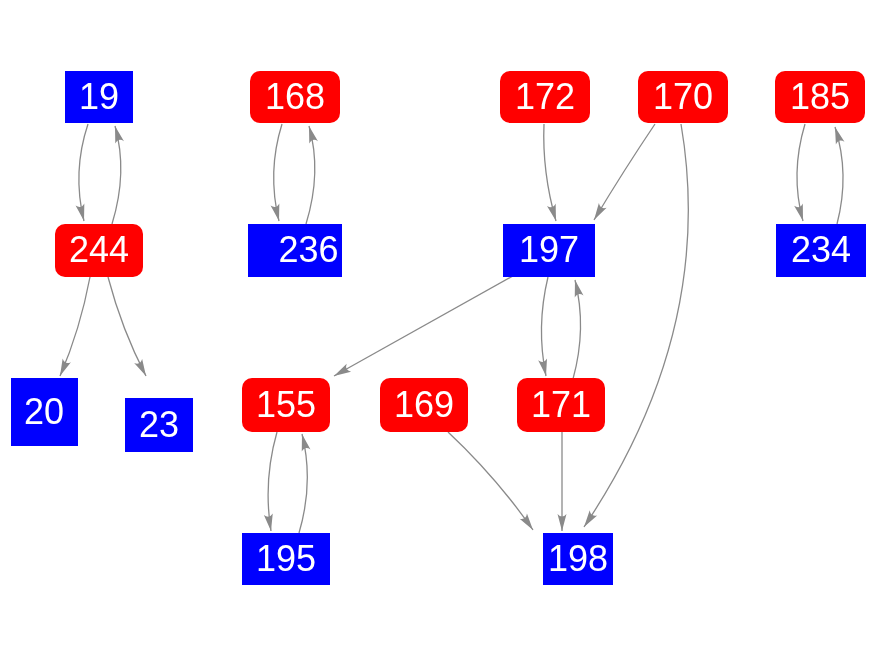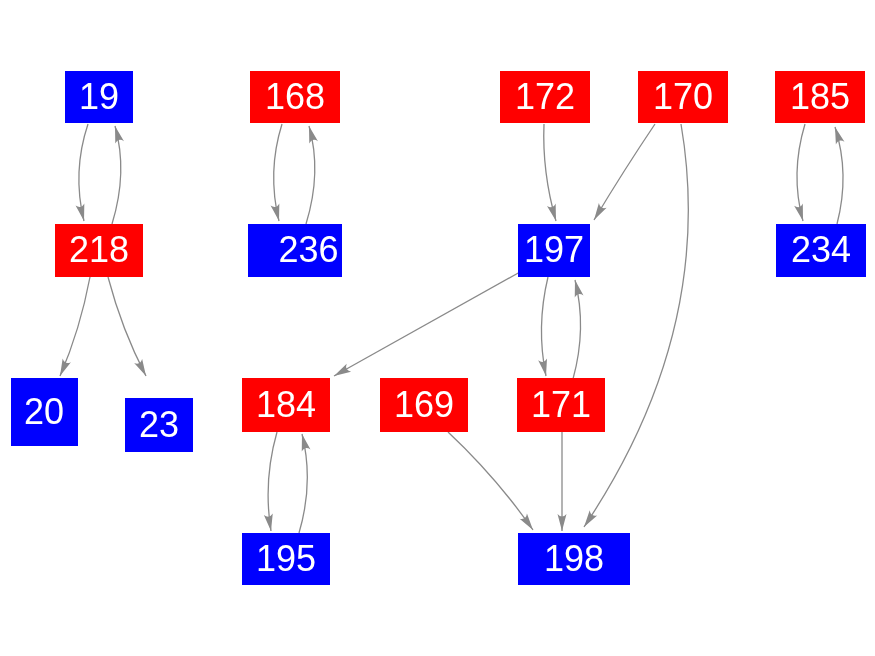--- a/index.html
+++ b/index.html
@@ -31,21 +31,21 @@
     display: flex;
     align-items: center;
     justify-content: center;
     color: var(--label, #ffffff);
     font-size: 36px;
     line-height: 1;
     box-sizing: border-box;
     cursor: pointer;
     user-select: none;
   }
-  .node.red  { background: var(--red, #ff0000); }
+  .node.red  { background: var(--red, #ff0000); border-radius: 10px; }
   .node.blue { background: var(--blue, #0000ff); }
 </style>
 </head>
 <body style="--bg: #ffffff;">
 
 <div id="canvas" style="--red: #ff0000; --blue: #0000ff; --edge: #8a8a8a; --label: #ffffff; --bg: #ffffff;">
   <svg id="edges" width="875" height="656" viewBox="0 0 875 656" xmlns="http://www.w3.org/2000/svg">
     <defs>
       <marker id="arrow" viewBox="0 0 18 10" refX="17.5" refY="5" markerWidth="18" markerHeight="10" markerUnits="userSpaceOnUse" orient="auto">
         <path d="M17.5,5 L0.5,0.5 Q5.5,5 0.5,9.5 Z" fill="#8a8a8a"></path>
@@ -70,21 +70,21 @@
         <path d="M 299 533 Q 314 482 302 434" class="edge" marker-end="url(#arrow)"></path>
         <path d="M 448 432 Q 496 477 533 530" class="edge" marker-end="url(#arrow)"></path>
         <path d="M 562 432 Q 562 480 562 531" class="edge" marker-end="url(#arrow)"></path>
       </g>
   </svg>
   <div id="nodes">
       <div class="node blue" style="left: 65px; top: 71px; width: 68px; height: 52px;">
         <span>19</span>
       </div>
       <div class="node red" style="left: 55px; top: 223.5px; width: 88px; height: 53px;">
-        <span>218</span>
+        <span>244</span>
       </div>
       <div class="node blue" style="left: 10.5px; top: 378px; width: 67px; height: 68px;">
         <span>20</span>
       </div>
       <div class="node blue" style="left: 125px; top: 378px; width: 68px; height: 54px; margin-top: 20px;">
         <span>23</span>
       </div>
       <div class="node red" style="left: 250px; top: 71px; width: 90px; height: 52px;">
         <span>168</span>
       </div>
@@ -93,35 +93,35 @@
       </div>
       <div class="node red" style="left: 500px; top: 71px; width: 90px; height: 52px;">
         <span>172</span>
       </div>
       <div class="node red" style="left: 638px; top: 71px; width: 90px; height: 52px;">
         <span>170</span>
       </div>
       <div class="node red" style="left: 775px; top: 71px; width: 90px; height: 52px;">
         <span>185</span>
       </div>
-      <div class="node blue" style="left: 518px; top: 223.5px; width: 72px; height: 53px; justify-content: center;">
+      <div class="node blue" style="left: 503px; top: 223.5px; width: 92px; height: 53px; justify-content: center;">
         <span>197</span>
       </div>
       <div class="node blue" style="left: 776px; top: 223.5px; width: 90px; height: 53px; text-align: right;">
         <span>234</span>
       </div>
       <div class="node red" style="left: 242px; top: 378px; width: 88px; height: 54px;">
-        <span>184</span>
+        <span>155</span>
       </div>
       <div class="node red" style="left: 380px; top: 378px; width: 88px; height: 54px;">
         <span>169</span>
       </div>
       <div class="node red" style="left: 517px; top: 378px; width: 88px; height: 54px; text-align: center;">
         <span>171</span>
       </div>
       <div class="node blue" style="left: 242px; top: 533px; width: 88px; height: 52px;">
         <span>195</span>
       </div>
-      <div class="node blue" style="left: 518px; top: 533px; width: 112px; height: 52px;">
+      <div class="node blue" style="left: 543px; top: 533px; width: 70px; height: 52px;">
         <span>198</span>
       </div>
     </div>
 </div>
 
 </body></html>

